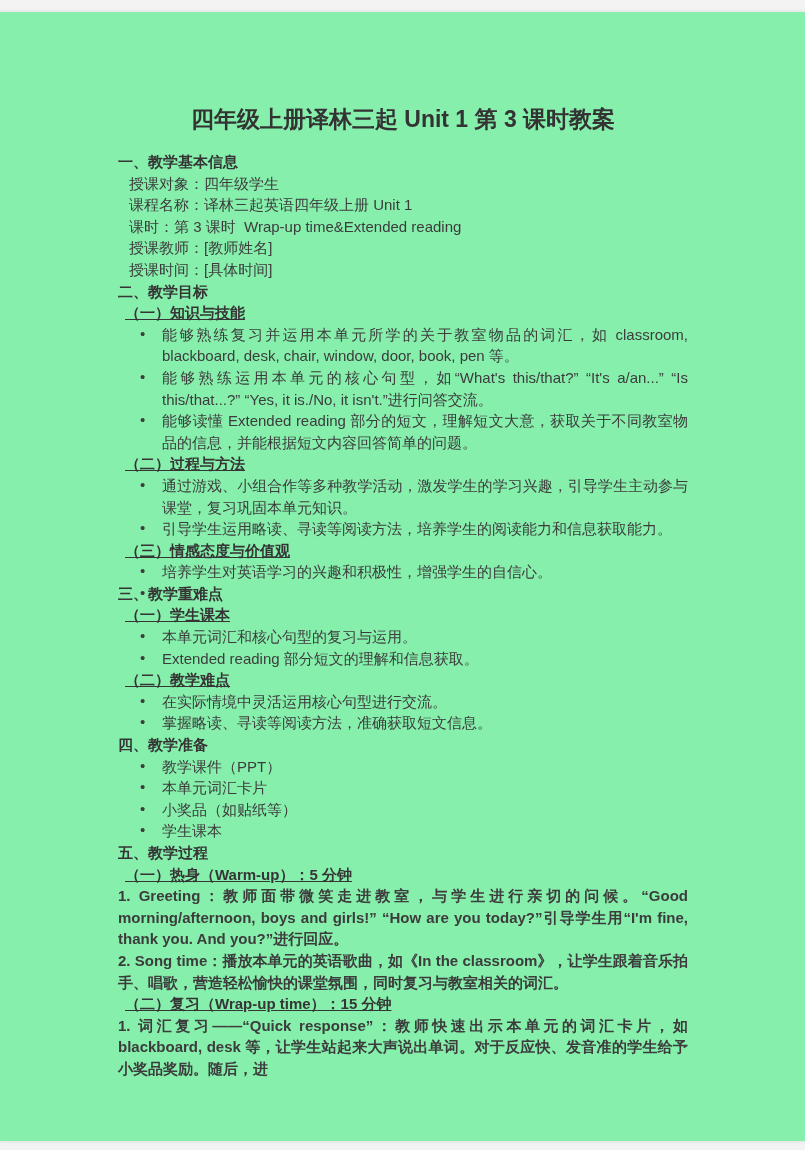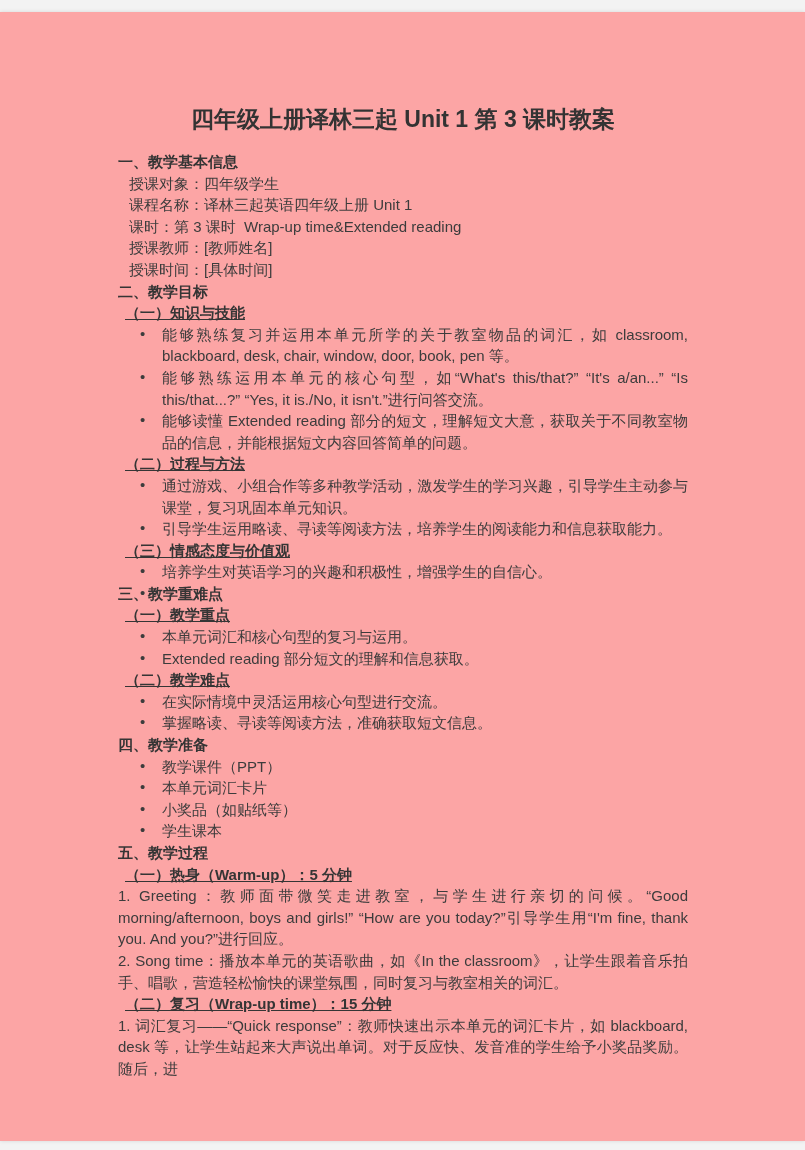--- a/index.html
+++ b/index.html
@@ -13,21 +13,21 @@
     height: 1150px;
     background: #f3f3f3;
     overflow: hidden;
   }
   .page {
     position: absolute;
     top: 12px;
     left: 0;
     right: 0;
     bottom: 9px;
-    background: #fca5a5;
+    background: #86efac;
     box-shadow: 0 0 4px rgba(0,0,0,0.12);
     box-sizing: border-box;
     padding: 92px 117px 1px 118px;
     overflow: hidden;
   }
   .title {
     margin: 0 0 17px 0;
     font-size: 23px;
     line-height: 30px;
     font-weight: bold;
@@ -61,20 +61,21 @@
     text-align: justify;
   }
   .blk.bullet .dot {
     position: absolute;
     left: 22px;
     top: -1px;
     font-size: 15px;
   }
   .blk.para {
     text-align: justify;
+    font-weight: bold;
   }
 </style>
 </head>
 <body>
 
 <div class="canvas">
   <div class="page">
     <h1 class="title">四年级上册译林三起 Unit 1 第 3 课时教案</h1>
     <div class="doc-body" id="doc-body">
         <div class="blk h1">一、教学基本信息</div>
@@ -88,21 +89,21 @@
         <div class="blk bullet"><span class="dot">•</span><span class="btxt">能够熟练复习并运用本单元所学的关于教室物品的词汇，如 classroom, blackboard, desk, chair, window, door, book, pen 等。</span></div>
         <div class="blk bullet"><span class="dot">•</span><span class="btxt">能够熟练运用本单元的核心句型，如“What's this/that?” “It's a/an...” “Is this/that...?” “Yes, it is./No, it isn't.”进行问答交流。</span></div>
         <div class="blk bullet"><span class="dot">•</span><span class="btxt">能够读懂 Extended reading 部分的短文，理解短文大意，获取关于不同教室物品的信息，并能根据短文内容回答简单的问题。</span></div>
         <div class="blk h2">（二）过程与方法</div>
         <div class="blk bullet"><span class="dot">•</span><span class="btxt">通过游戏、小组合作等多种教学活动，激发学生的学习兴趣，引导学生主动参与课堂，复习巩固本单元知识。</span></div>
         <div class="blk bullet"><span class="dot">•</span><span class="btxt">引导学生运用略读、寻读等阅读方法，培养学生的阅读能力和信息获取能力。</span></div>
         <div class="blk h2">（三）情感态度与价值观</div>
         <div class="blk bullet"><span class="dot">•</span><span class="btxt">培养学生对英语学习的兴趣和积极性，增强学生的自信心。</span></div>
         <div class="blk bullet"><span class="dot">•</span></div>
         <div class="blk h1">三、教学重难点</div>
-        <div class="blk h2">（一）教学重点</div>
+        <div class="blk h2">（一）学生课本</div>
         <div class="blk bullet"><span class="dot">•</span><span class="btxt">本单元词汇和核心句型的复习与运用。</span></div>
         <div class="blk bullet"><span class="dot">•</span><span class="btxt">Extended reading 部分短文的理解和信息获取。</span></div>
         <div class="blk h2">（二）教学难点</div>
         <div class="blk bullet"><span class="dot">•</span><span class="btxt">在实际情境中灵活运用核心句型进行交流。</span></div>
         <div class="blk bullet"><span class="dot">•</span><span class="btxt">掌握略读、寻读等阅读方法，准确获取短文信息。</span></div>
         <div class="blk h1">四、教学准备</div>
         <div class="blk bullet"><span class="dot">•</span><span class="btxt">教学课件（PPT）</span></div>
         <div class="blk bullet"><span class="dot">•</span><span class="btxt">本单元词汇卡片</span></div>
         <div class="blk bullet"><span class="dot">•</span><span class="btxt">小奖品（如贴纸等）</span></div>
         <div class="blk bullet"><span class="dot">•</span><span class="btxt">学生课本</span></div>

